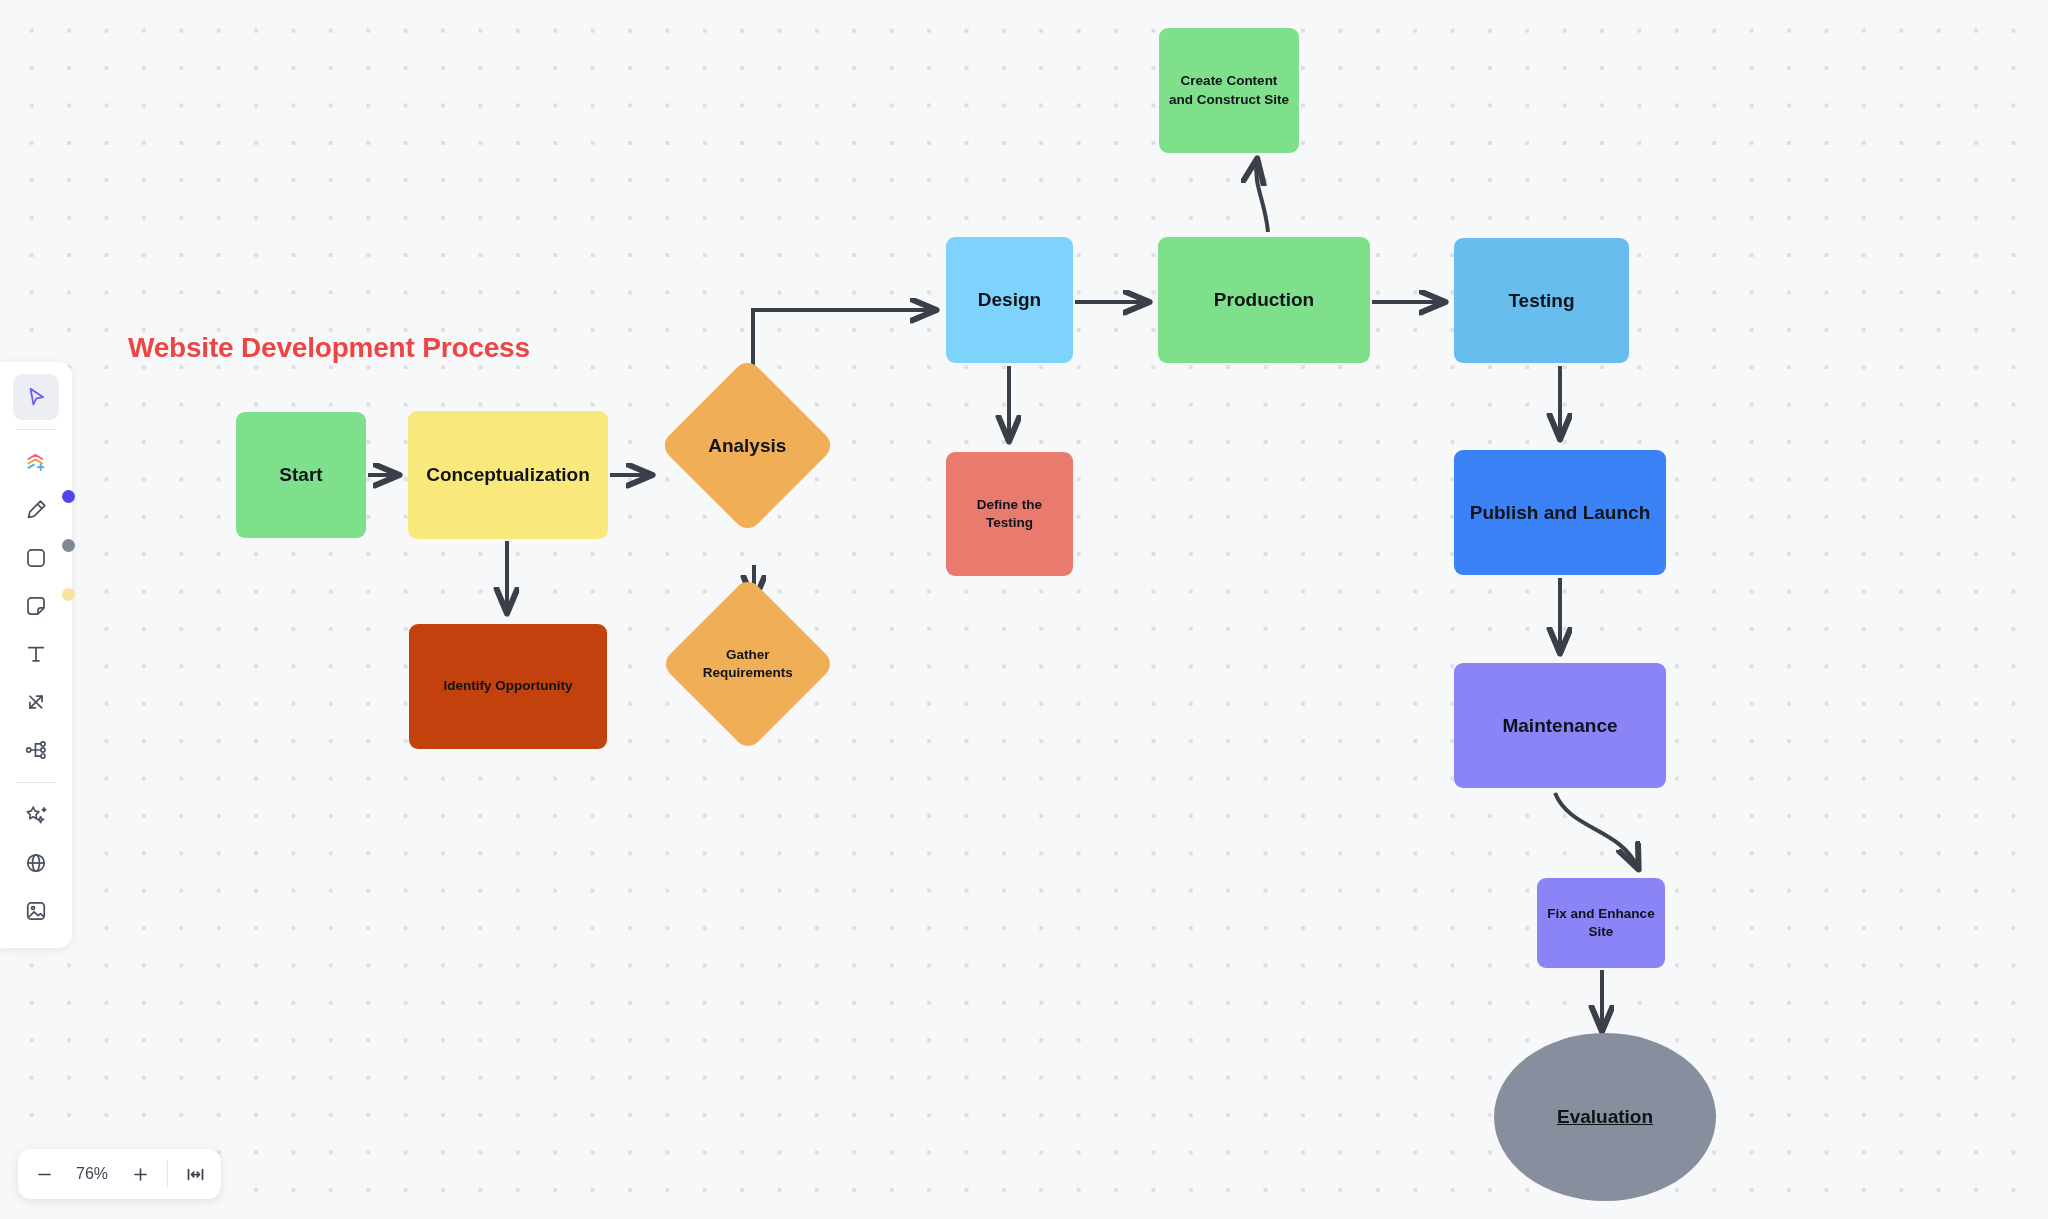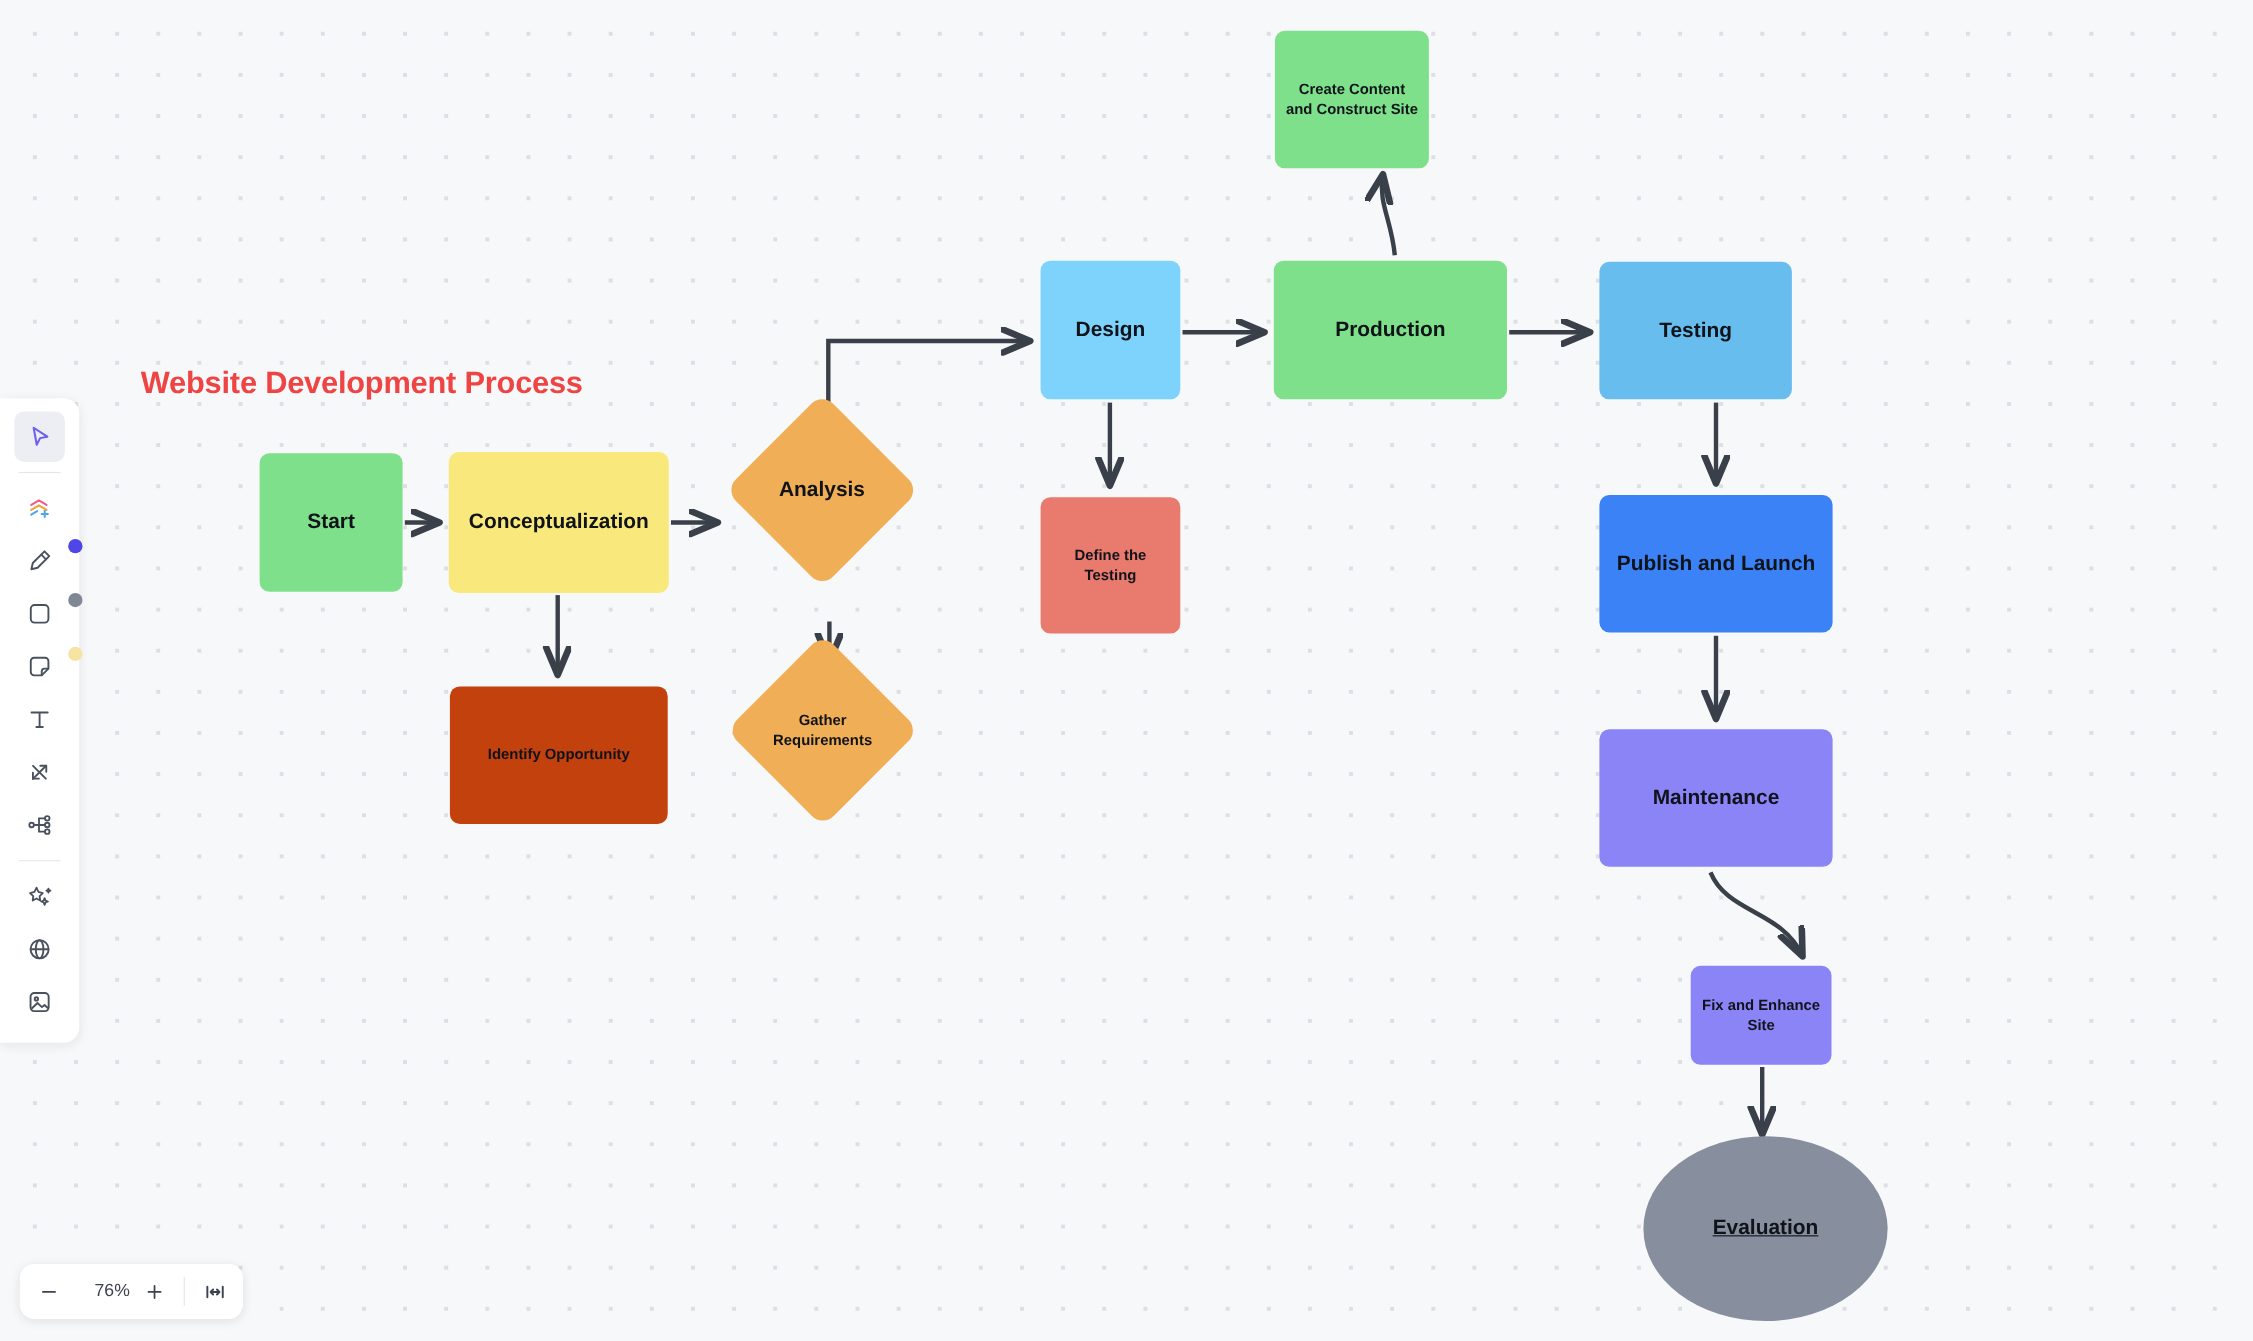--- a/index.html
+++ b/index.html
@@ -113,21 +113,21 @@
   }
   .zbtn {
     width: 40px; height: 40px;
     display: flex; align-items: center; justify-content: center;
     border-radius: 9px;
     cursor: pointer; color: #3c4350;
     background: none; border: none;
   }
   #zoom-level {
     font-size: 16px; color: #3c4350;
-    min-width: 52px; text-align: right;
+    min-width: 52px; text-align: center;
     user-select: none;
   }
   .zsep { width: 1px; height: 26px; background: #e2e4e9; margin: 0 5px; }
 </style>
 </head>
 <body>
 
 <div id="app">
 
   <div id="canvas"></div>

